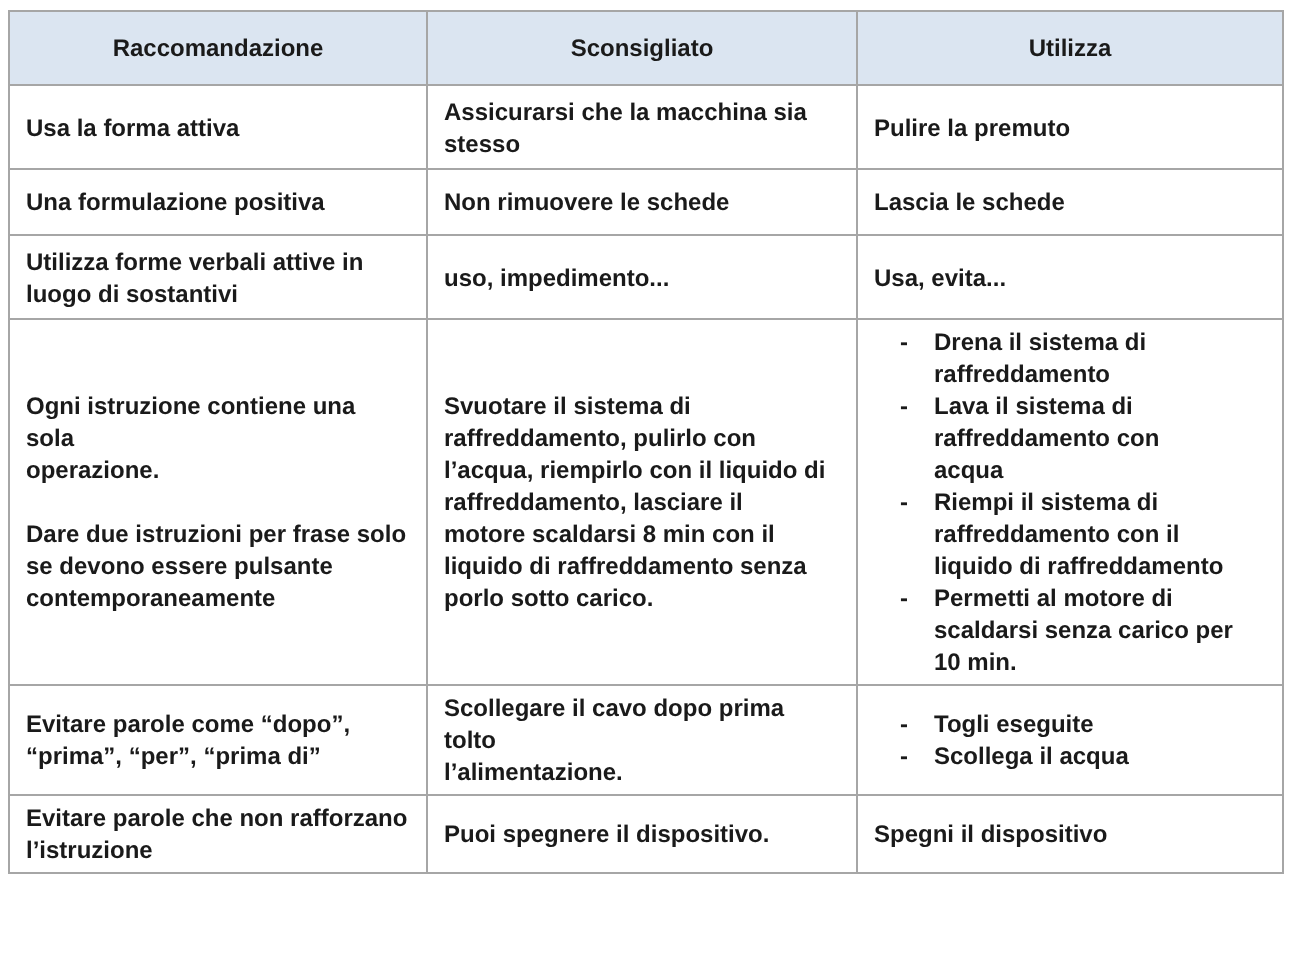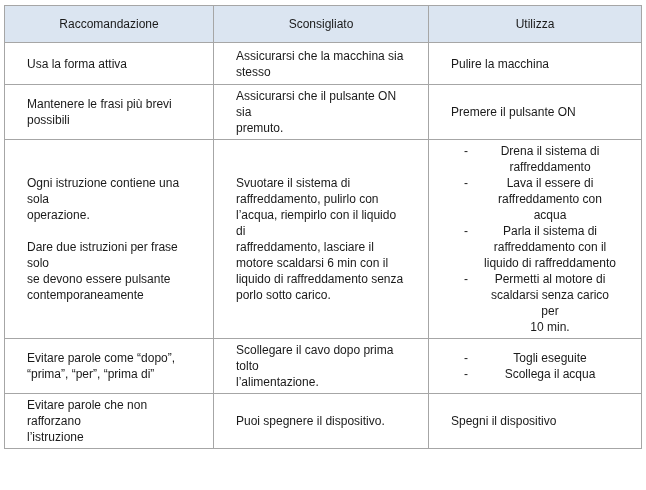--- a/index.html
+++ b/index.html
@@ -18,39 +18,39 @@
   .doc-table{
     position:absolute;left:4px;top:5px;
     width:637px;
     border-collapse:collapse;
     table-layout:fixed;
     font-size:12px;
     line-height:16px;
   }
   .doc-table td,.doc-table th{
     border:1px solid var(--border-color);
-    padding:3px 22px;
+    padding:3px 8px;
     vertical-align:middle;
     text-align:left;
-    font-weight:normal;
+    font-weight:bold;
     overflow:hidden;
   }
   .doc-table thead th{
     background:var(--header-bg);
     text-align:center;
     height:30px;
   }
   .cell-text{white-space:pre-line;}
   .bullet{display:flex;}
   .bullet .dash{
     flex:0 0 30px;
     box-sizing:border-box;
     padding-left:13px;
   }
-  .bullet .bullet-text{flex:1;white-space:pre-line;text-align:center;}
+  .bullet .bullet-text{flex:1;white-space:pre-line;}
   tr.r-tall1{height:42px;}
   tr.r-short{height:33px;}
   tr.r-tall2{height:43px;}
   tr.r-big{height:169px;}
   tr.r-last{height:34px;}
 </style>
 </head>
 <body>
 
 <table class="doc-table">
@@ -69,69 +69,79 @@
   <tbody>
     <tr class="r-tall1">
       <td>
           <div class="cell-text">Usa la forma attiva</div>
         </td>
       <td>
           <div class="cell-text">Assicurarsi che la macchina sia
 stesso</div>
         </td>
       <td>
-          <div class="cell-text">Pulire la macchina</div>
+          <div class="cell-text">Pulire la premuto</div>
+        </td>
+    </tr>
+    <tr class="r-short">
+      <td>
+          <div class="cell-text">Una formulazione positiva</div>
+        </td>
+      <td>
+          <div class="cell-text">Non rimuovere le schede</div>
+        </td>
+      <td>
+          <div class="cell-text">Lascia le schede</div>
         </td>
     </tr>
     <tr class="r-tall1">
       <td>
-          <div class="cell-text">Mantenere le frasi più brevi
-possibili</div>
+          <div class="cell-text">Utilizza forme verbali attive in
+luogo di sostantivi</div>
         </td>
       <td>
-          <div class="cell-text">Assicurarsi che il pulsante ON sia
-premuto.</div>
+          <div class="cell-text">uso, impedimento...</div>
         </td>
       <td>
-          <div class="cell-text">Premere il pulsante ON</div>
+          <div class="cell-text">Usa, evita...</div>
         </td>
     </tr>
     <tr class="r-big">
       <td>
           <div class="cell-text">Ogni istruzione contiene una sola
 operazione.
 
 Dare due istruzioni per frase solo
 se devono essere pulsante
 contemporaneamente</div>
         </td>
       <td>
           <div class="cell-text">Svuotare il sistema di
 raffreddamento, pulirlo con
 l’acqua, riempirlo con il liquido di
 raffreddamento, lasciare il
-motore scaldarsi 6 min con il
+motore scaldarsi 8 min con il
 liquido di raffreddamento senza
 porlo sotto carico.</div>
         </td>
       <td>
         <div class="bullet">
             <span class="dash">-</span>
             <span class="bullet-text">Drena il sistema di
 raffreddamento</span>
           </div>
         <div class="bullet">
             <span class="dash">-</span>
-            <span class="bullet-text">Lava il essere di
+            <span class="bullet-text">Lava il sistema di
 raffreddamento con
 acqua</span>
           </div>
         <div class="bullet">
             <span class="dash">-</span>
-            <span class="bullet-text">Parla il sistema di
+            <span class="bullet-text">Riempi il sistema di
 raffreddamento con il
 liquido di raffreddamento</span>
           </div>
         <div class="bullet">
             <span class="dash">-</span>
             <span class="bullet-text">Permetti al motore di
 scaldarsi senza carico per
 10 min.</span>
           </div>
       </td>

